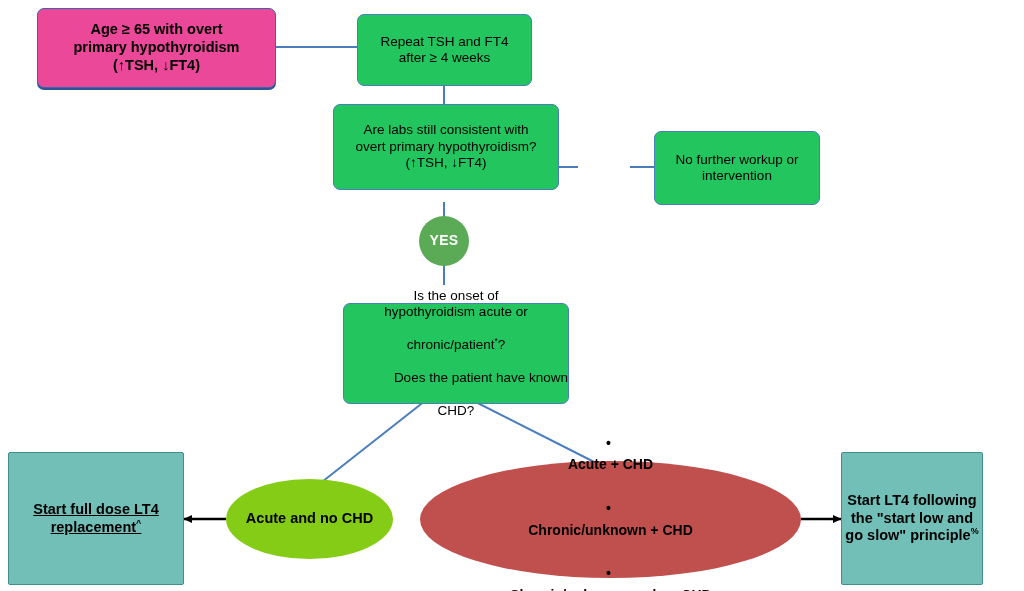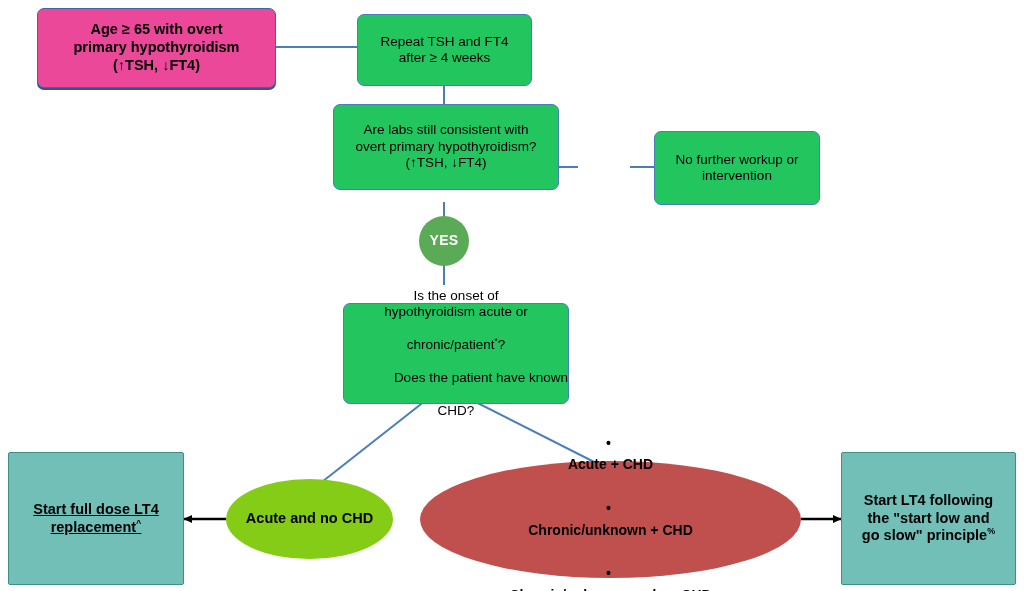--- a/index.html
+++ b/index.html
@@ -188,19 +188,19 @@
   </div>
 
   <div class="node ellipse-red" style="left:420px; top:461px; width:381px; height:117px;">
     <span class="txt bullets">
       <span>•&nbsp; <span>Acute + CHD</span></span>
       <span>•&nbsp; <span>Chronic/unknown + CHD</span></span>
       <span>•&nbsp; <span>Chronic/unknown and no CHD</span></span>
     </span>
   </div>
 
-  <div class="node box-teal" style="left:841px; top:452px; width:175px; height:133px;justify-content:center;">
+  <div class="node box-teal" style="left:841px; top:452px; width:142px; height:133px;justify-content:center;">
     <span class="txt"><span style="white-space:pre-line;">Start LT4 following
 the "start low and
 go slow" principle</span><sup>%</sup></span>
   </div>
 
 </div>
 
 </body></html>

